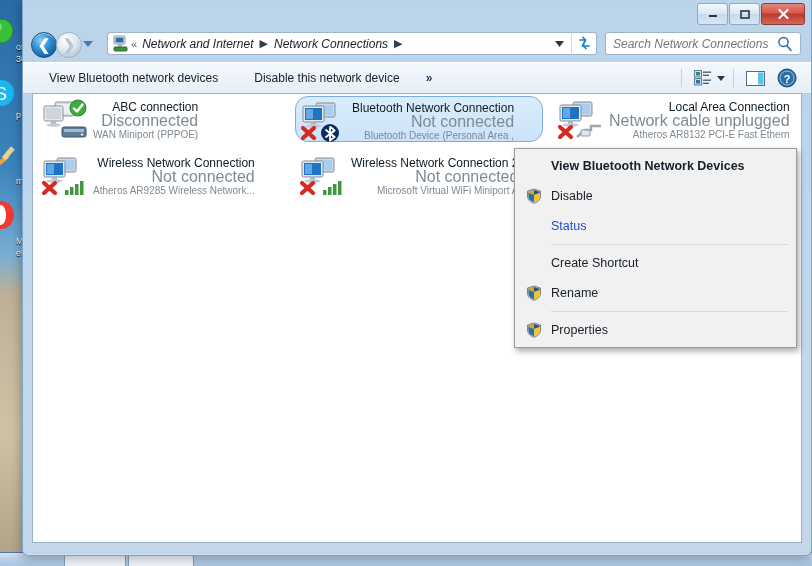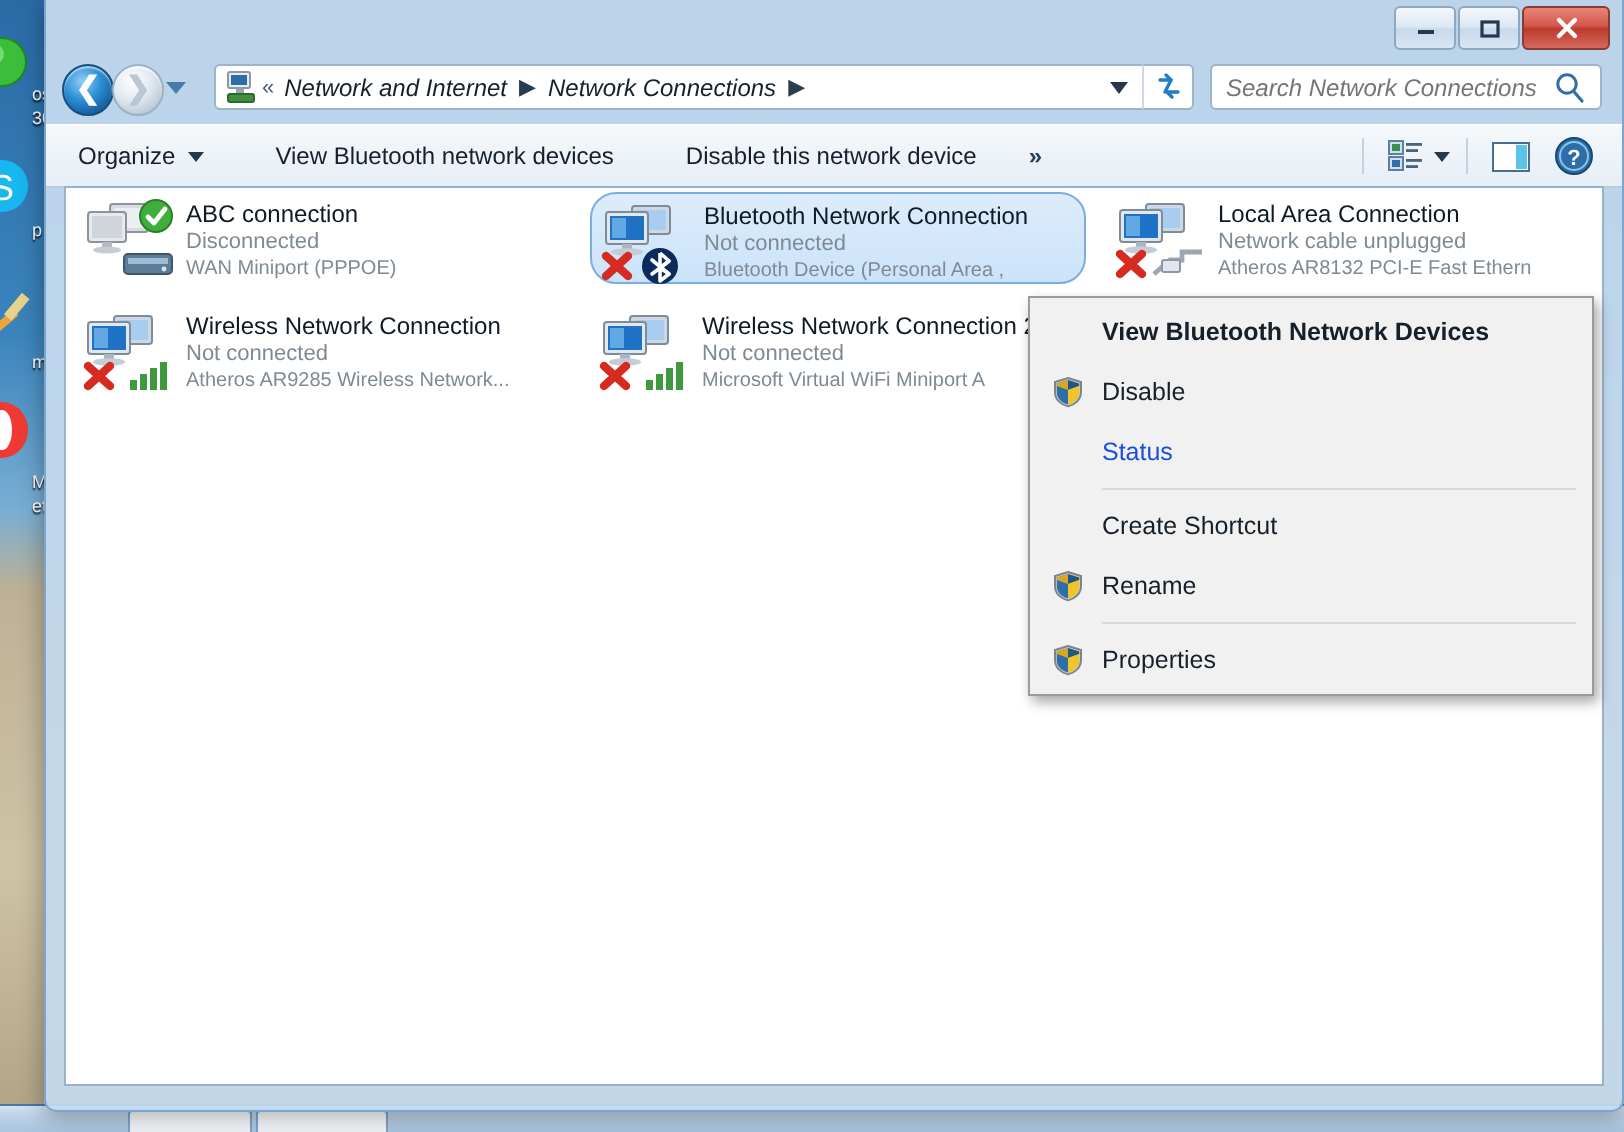--- a/index.html
+++ b/index.html
@@ -124,29 +124,30 @@
   #content{
     position:absolute;left:9px;top:93px;width:770px;height:450px;
     background:#ffffff;border:1px solid #9ab2c9;box-sizing:border-box;
     overflow:hidden;
   }
   #items{position:relative;padding:6px 4px;}
   .item{
     position:absolute;width:248px;height:46px;
     box-sizing:border-box;padding:3px 4px 0 4px;
     display:flex;
+    text-align:right;
   }
   .item.selected{
     background:linear-gradient(180deg,#dcecfb 0%,#cbe3fa 100%);
     border:1px solid #7aaee0;border-radius:13px;
   }
   .ico{width:48px;height:42px;position:relative;flex:0 0 48px;}
   .itxt{padding-left:4px;padding-top:1px;overflow:hidden;}
   .iname{font-size:12px;color:#0e1a24;line-height:14px;white-space:nowrap;}
-  .istat{font-size:11px;color:#7e8a94;line-height:14px;white-space:nowrap;}
+  .istat{font-size:16px;color:#7e8a94;line-height:14px;white-space:nowrap;}
   .idev{font-size:10px;color:#7e8a94;line-height:14px;white-space:nowrap;}
 
   
   #ctxmenu{
     position:absolute;left:514px;top:148px;width:281px;
     background:#f1f1f1;
     border:1px solid #9b9b9b;
     box-shadow:2px 3px 6px rgba(0,0,0,0.35);
     padding:2px 0;
   }
@@ -263,26 +264,20 @@
     <div id="searchbox">
       <input id="searchtext" type="text" readonly="" placeholder="Search Network Connections" style="">
       <svg width="18" height="18" viewBox="0 0 18 18" style="margin-right:6px;flex:0 0 18px">
         <circle cx="7.5" cy="7" r="4.6" fill="none" stroke="#2f6ea8" stroke-width="1.5"></circle>
         <path d="M10.8 10.6 L15 15.5" stroke="#2f6ea8" stroke-width="1.6" stroke-linecap="round"></path>
       </svg>
     </div>
   </div>
 
   <div id="toolbar">
-    <div class="tbitem" style="padding-left:16px">
-      <span>Organize</span>
-      <svg class="tbcaret" width="8" height="5" viewBox="0 0 8 5">
-        <path d="M0 0 L8 0 L4 5 Z" fill="#27384a"></path>
-      </svg>
-    </div>
     <div class="tbitem" style="margin-left:16px">
       <span>View Bluetooth network devices</span>
     </div>
     <div class="tbitem" style="margin-left:16px">
       <span>Disable this network device</span>
     </div>
     <div class="tbitem" style="margin-left:6px;color:#2a4055;font-weight:bold">»</div>
 
     <div id="tbright">
       <div class="tbsep"></div>

